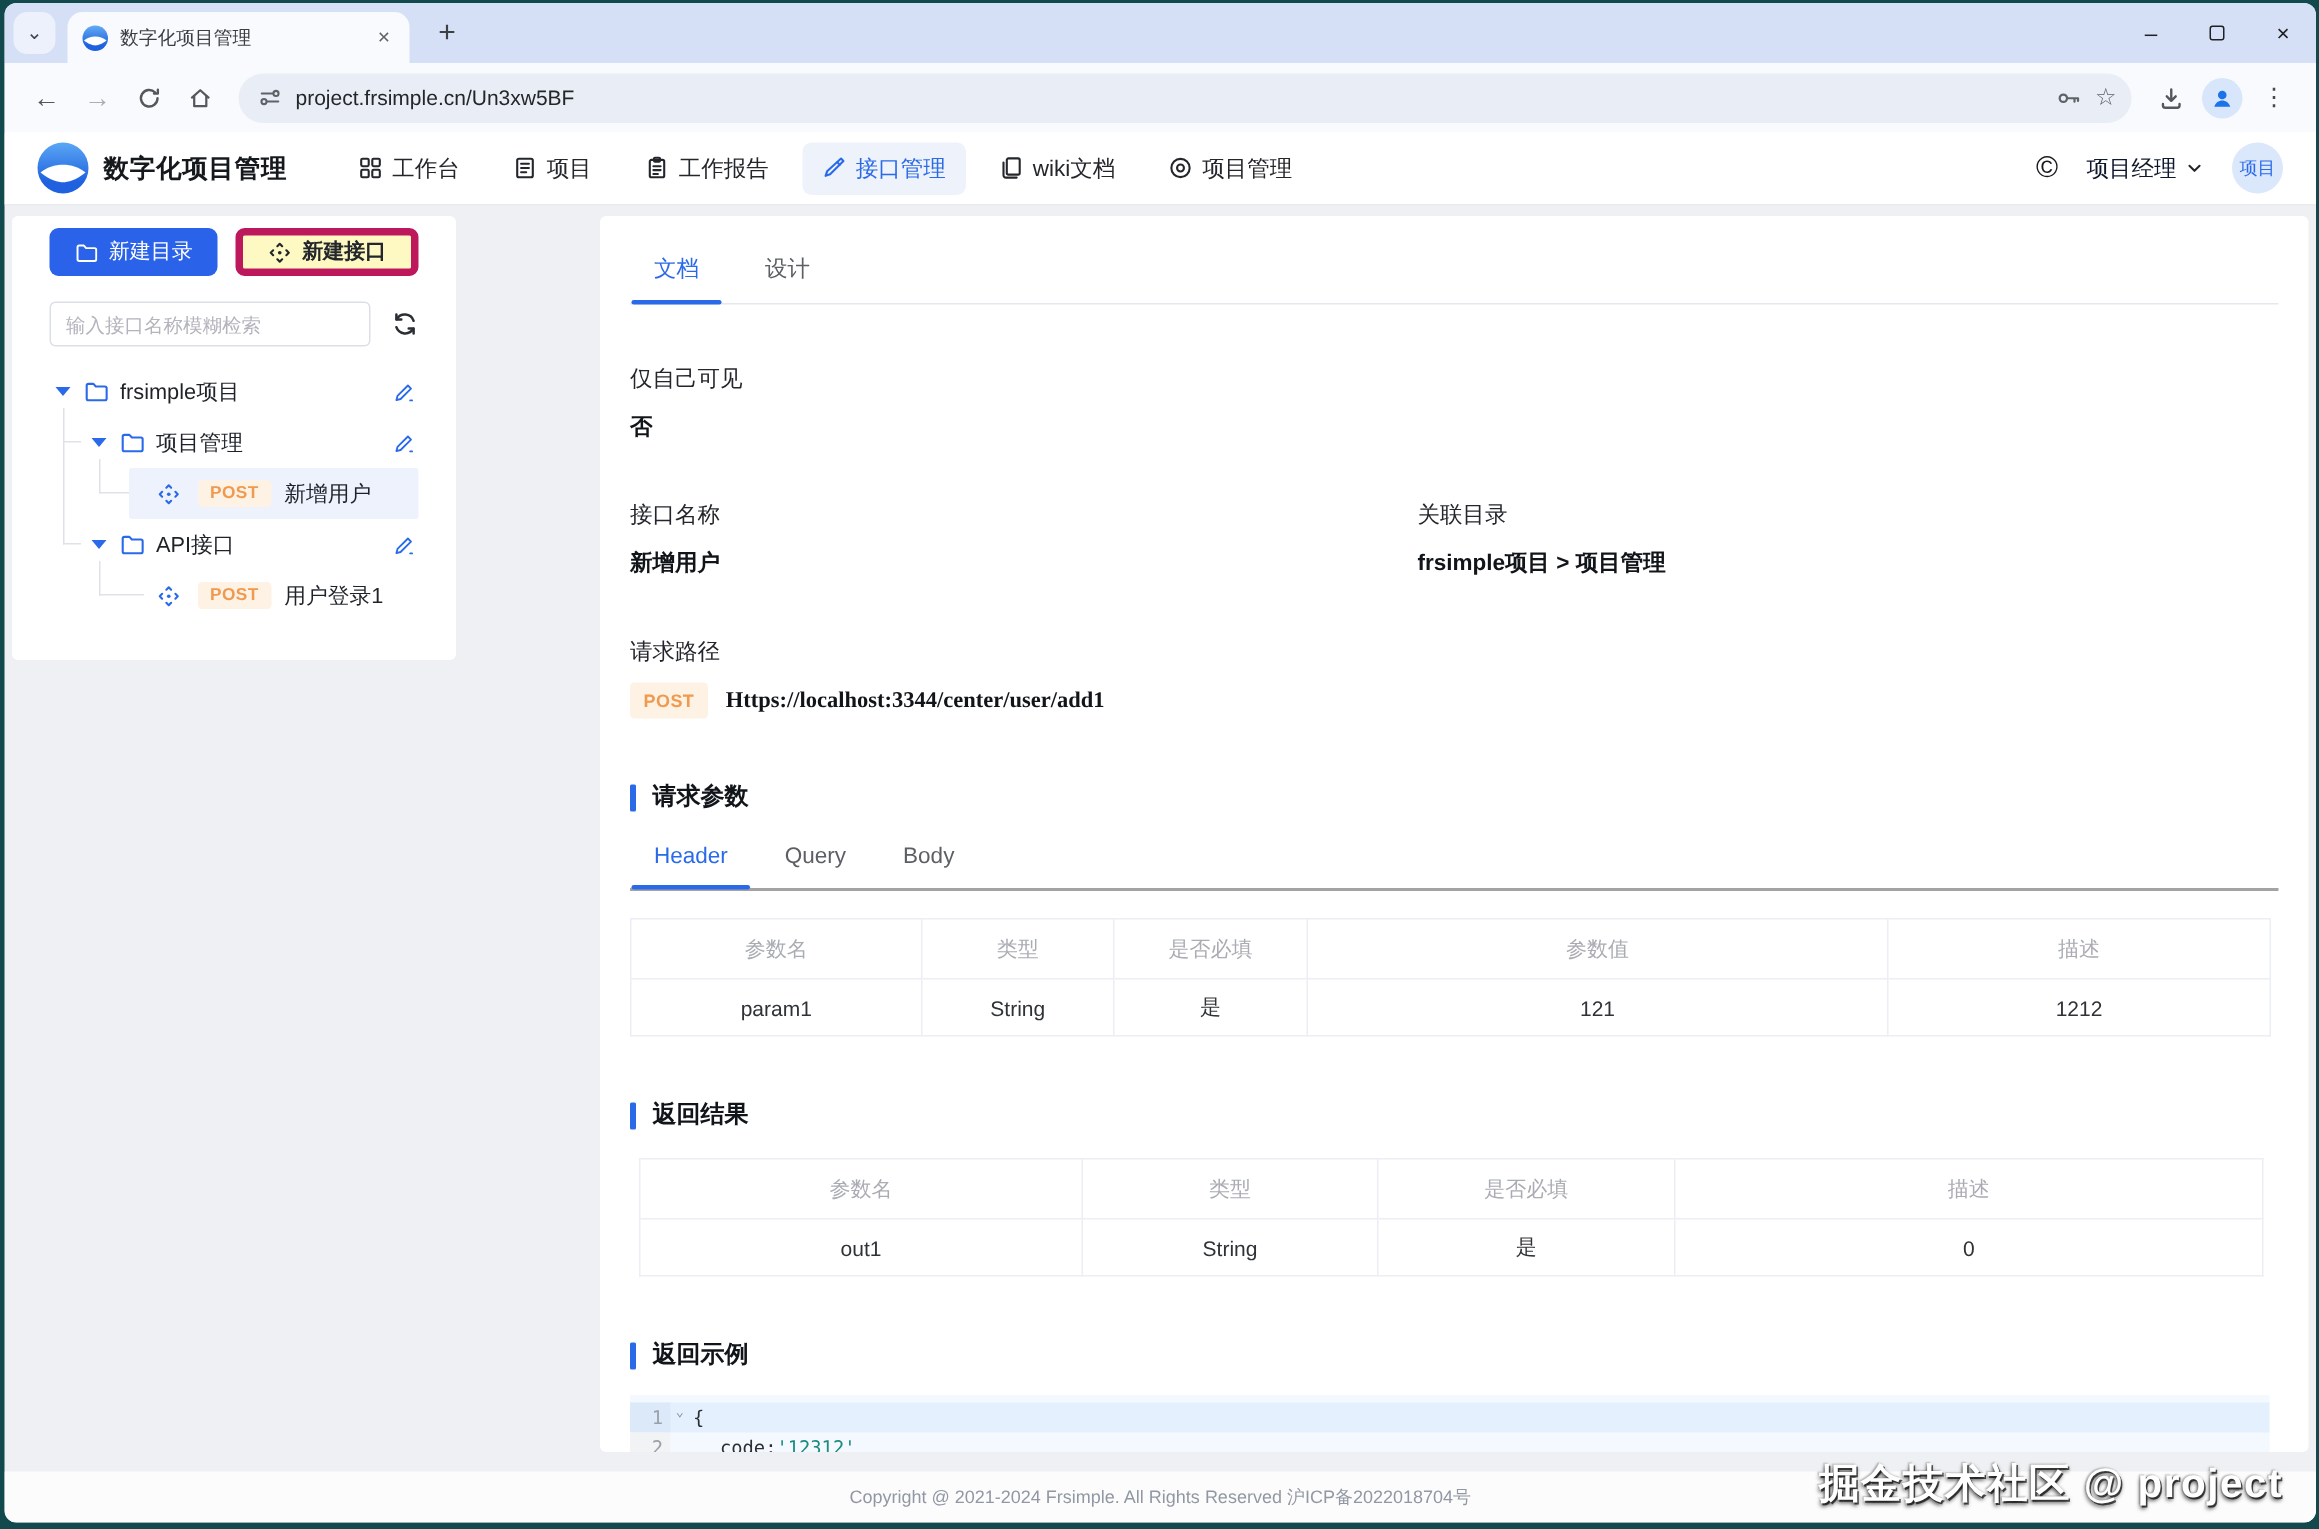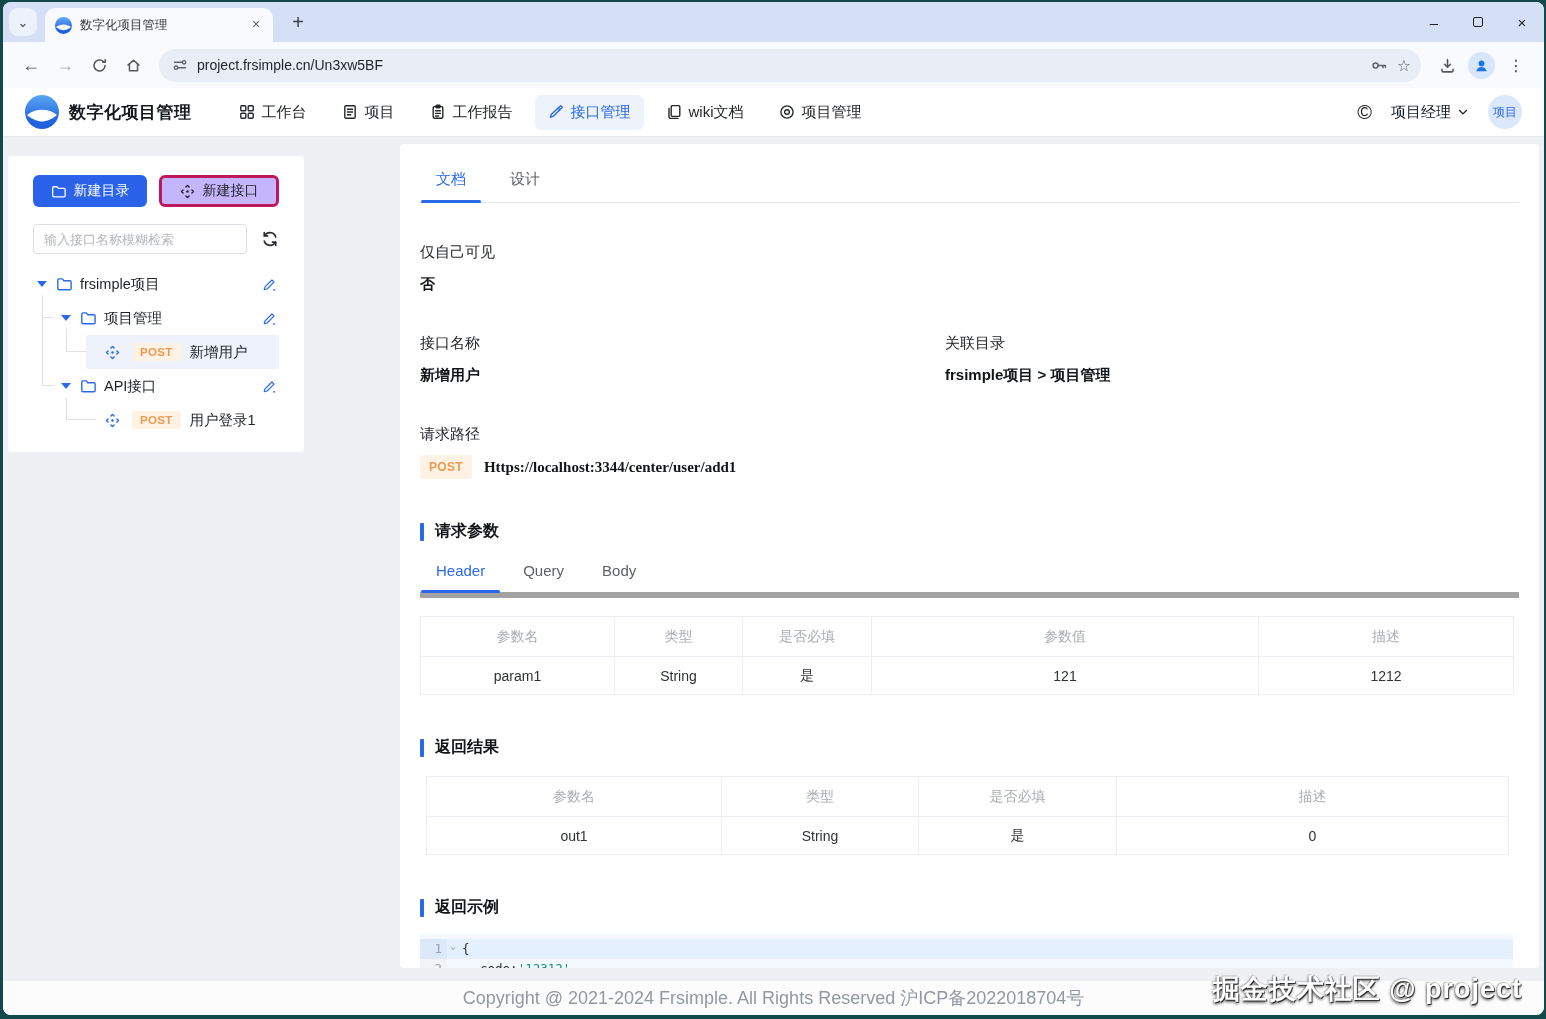--- a/index.html
+++ b/index.html
@@ -46,25 +46,25 @@
   .nav-item{display:flex;align-items:center;gap:7px;font-size:15px;color:#23262b;padding:8px 13px;border-radius:6px;cursor:pointer;white-space:nowrap;}
   .nav-item.active{color:var(--primary);background:#eef2fa;}
   .header-right{margin-left:auto;display:flex;align-items:center;gap:19px;}
   .copy-glyph{font-size:20px;color:#15181c;}
   .role{display:flex;align-items:center;gap:6px;font-size:15px;color:#0f172a;cursor:pointer;text-align:right;}
   .role-badge{width:34px;height:34px;border-radius:50%;background:#dbe7fb;color:var(--primary);font-size:12px;
               display:flex;align-items:center;justify-content:center;}
 
   
   .page{flex:1;position:relative;}
-  .sidebar{position:absolute;left:5px;top:20px;width:296px;height:296px;background:#fff;border-radius:4px;padding:19px 25px;}
+  .sidebar{position:absolute;left:5px;top:8px;width:296px;height:296px;background:#fff;border-radius:4px;padding:8px 25px;}
   .btn-row{display:flex;gap:12px;}
   .btn{height:32px;flex:1;border-radius:6px;font-size:14px;display:flex;align-items:center;justify-content:center;gap:8px;cursor:pointer;}
   .btn-primary{background:#2a62e9;color:#fff;border:none;}
-  .btn-ghost{background:#c4b5fd;border:3px solid #be185d;color:#23262b;}
+  .btn-ghost{background:#fef9c3;border:5px solid #be185d;color:#23262b;font-weight:bold;}
   .search-row{display:flex;align-items:center;gap:14px;margin-top:17px;}
   .search-input{flex:1;height:30px;border:1px solid #dcdfe6;border-radius:4px;padding:0 10px;font-size:13px;color:#333;
                 outline:none;background:#fff;font-family:inherit;}
   .search-input::placeholder{color:#b2b5bc;}
   .refresh-btn{color:#2b2e33;cursor:pointer;}
 
   .tree{margin-top:13px;position:relative;}
   .tree-row{height:34px;display:flex;align-items:center;position:relative;font-size:14.5px;color:var(--ink);cursor:pointer;}
   .l0{padding-left:4px;}.l1{padding-left:28px;}.l2{padding-left:72px;}
   .tree-row.selected{background:#eef2fc;margin-left:53px;padding-left:19px;border-radius:2px;}
@@ -84,21 +84,21 @@
   .field-label{font-size:15px;color:#23262b;margin-top:40px;}
   .field-value{font-size:15px;font-weight:bold;color:#111418;margin-top:13px;}
   .two-col{display:grid;grid-template-columns:525px 1fr;}
   .path-row{display:flex;align-items:center;gap:12px;margin-top:11px;}
   .post-badge{background:#fdf2e4;color:#f09a50;font-size:12px;font-weight:bold;padding:5px 9px;border-radius:3px;letter-spacing:.3px;}
   .url-bold{font-size:15px;font-weight:bold;color:#111418;font-family:Liberation Serif, serif;}
 
   .section-head{display:flex;align-items:center;gap:11px;margin-top:42px;}
   .section-bar{width:4px;height:18px;background:var(--primary);border-radius:1px;}
   .section-title{font-size:16px;font-weight:bold;color:#111418;}
-  .param-tabs{display:flex;gap:38px;margin-top:20px;border-bottom:6px solid #a3a3a3;padding-left:16px;}
+  .param-tabs{display:flex;gap:38px;margin-top:20px;border-bottom:2px solid #a3a3a3;padding-left:16px;}
 
   table{border-collapse:collapse;table-layout:fixed;margin-top:18px;}
   .t1{width:1093px;}
   .t2{width:1082px;margin-left:6px;}
   th,td{border:1px solid #ebeef5;text-align:center;}
   th{height:40px;color:#a9acb3;font-size:14px;font-weight:normal;}
   td{height:38px;color:#2f3237;font-size:14px;}
   .t1 .c1{width:194px;}.t1 .c2{width:128px;}.t1 .c3{width:129px;}.t1 .c4{width:387px;}.t1 .c5{width:255px;}
   .t2 .c1{width:295px;}.t2 .c2{width:197px;}.t2 .c3{width:198px;}.t2 .c4{width:392px;}
 
@@ -106,21 +106,21 @@
   .code-line{display:flex;height:19.5px;line-height:19.5px;font-family:"DejaVu Sans Mono","Liberation Mono",monospace;font-size:12.5px;}
   .gutter{width:27px;text-align:right;padding-right:5px;color:#9ba0a8;background:#f2f3f5;flex:none;position:relative;}
   .code-line.hl{background:#e4f0fd;}
   .code-line.hl .gutter{background:#dce9f9;}
   .fold{position:absolute;right:-9px;top:-2px;font-size:9px;color:#8b9098;cursor:pointer;}
   .code-text{padding-left:15px;color:#2b2e33;white-space:pre;}
   .code-indent{padding-left:33px;}
   .code-string{color:#1d8c7f;}
 
   .app-footer{height:34px;background:#fcfcfd;flex:none;display:flex;align-items:center;justify-content:center;
-              font-size:18px;color:#9298a3;text-align:right;}
+              font-size:12px;color:#9298a3;text-align:right;}
   .watermark{position:absolute;right:22px;bottom:8px;font-size:27px;font-weight:bold;color:#fff;letter-spacing:1px;z-index:50;
              text-shadow:0 2px 3px rgba(0,0,0,.75),1px 1px 0 rgba(70,70,70,.9),-1px -1px 1px rgba(130,130,130,.45);}
 </style>
 </head>
 <body>
 
 <div class="window">
 
   <div class="tabstrip">
     <div class="tab-search">

